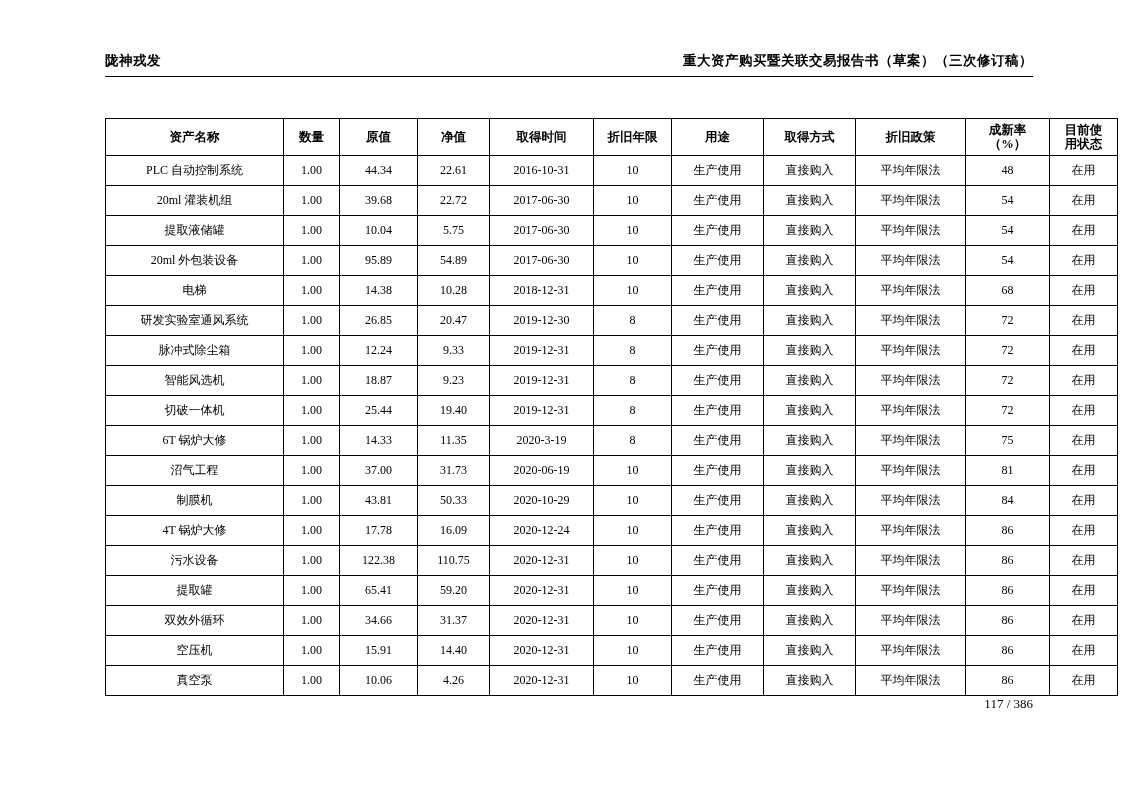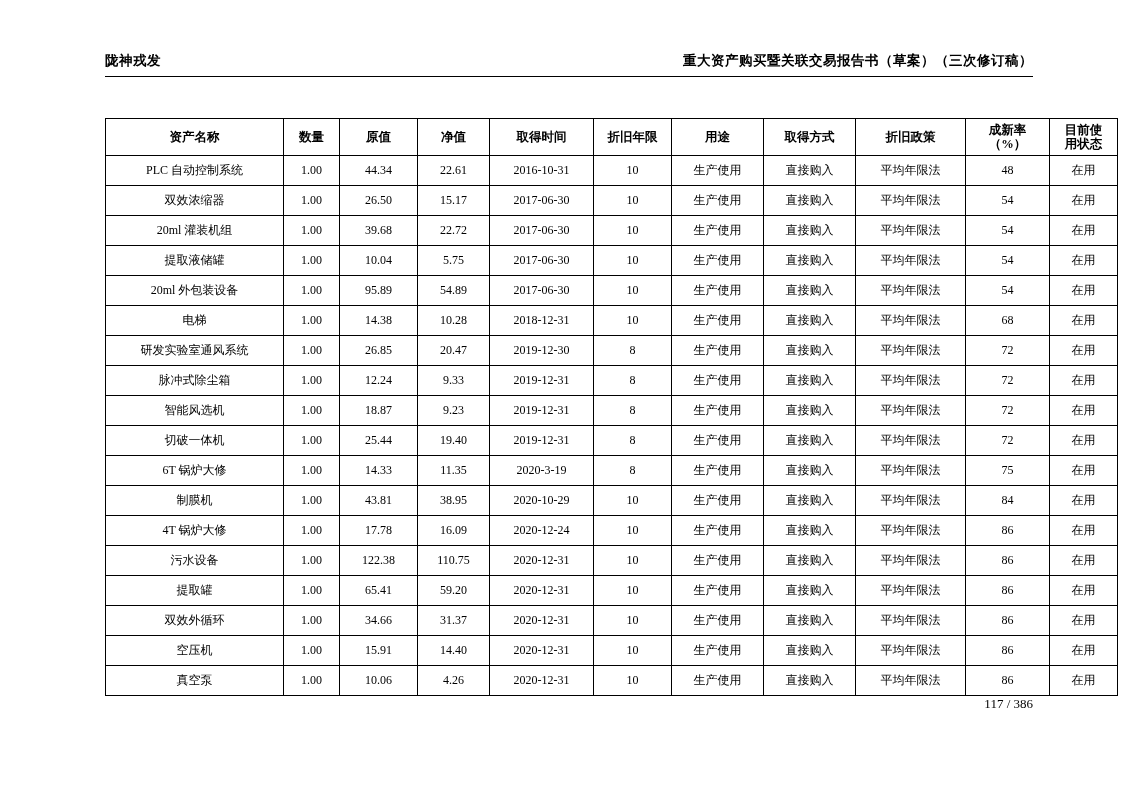--- a/index.html
+++ b/index.html
@@ -158,33 +158,20 @@
             <td>22.61</td>
             <td>2016-10-31</td>
             <td>10</td>
             <td>生产使用</td>
             <td>直接购入</td>
             <td>平均年限法</td>
             <td>48</td>
             <td>在用</td>
           </tr>
           <tr>
-            <td class="name-cell">双效浓缩器</td>
-            <td>1.00</td>
-            <td>26.50</td>
-            <td>15.17</td>
-            <td>2017-06-30</td>
-            <td>10</td>
-            <td>生产使用</td>
-            <td>直接购入</td>
-            <td>平均年限法</td>
-            <td>54</td>
-            <td>在用</td>
-          </tr>
-          <tr>
             <td class="name-cell">20ml 灌装机组</td>
             <td>1.00</td>
             <td>39.68</td>
             <td>22.72</td>
             <td>2017-06-30</td>
             <td>10</td>
             <td>生产使用</td>
             <td>直接购入</td>
             <td>平均年限法</td>
             <td>54</td>
@@ -288,24 +275,37 @@
             <td>11.35</td>
             <td>2020-3-19</td>
             <td>8</td>
             <td>生产使用</td>
             <td>直接购入</td>
             <td>平均年限法</td>
             <td>75</td>
             <td>在用</td>
           </tr>
           <tr>
+            <td class="name-cell">沼气工程</td>
+            <td>1.00</td>
+            <td>37.00</td>
+            <td>31.73</td>
+            <td>2020-06-19</td>
+            <td>10</td>
+            <td>生产使用</td>
+            <td>直接购入</td>
+            <td>平均年限法</td>
+            <td>81</td>
+            <td>在用</td>
+          </tr>
+          <tr>
             <td class="name-cell">制膜机</td>
             <td>1.00</td>
             <td>43.81</td>
-            <td>38.95</td>
+            <td>50.33</td>
             <td>2020-10-29</td>
             <td>10</td>
             <td>生产使用</td>
             <td>直接购入</td>
             <td>平均年限法</td>
             <td>84</td>
             <td>在用</td>
           </tr>
           <tr>
             <td class="name-cell">4T 锅炉大修</td>

